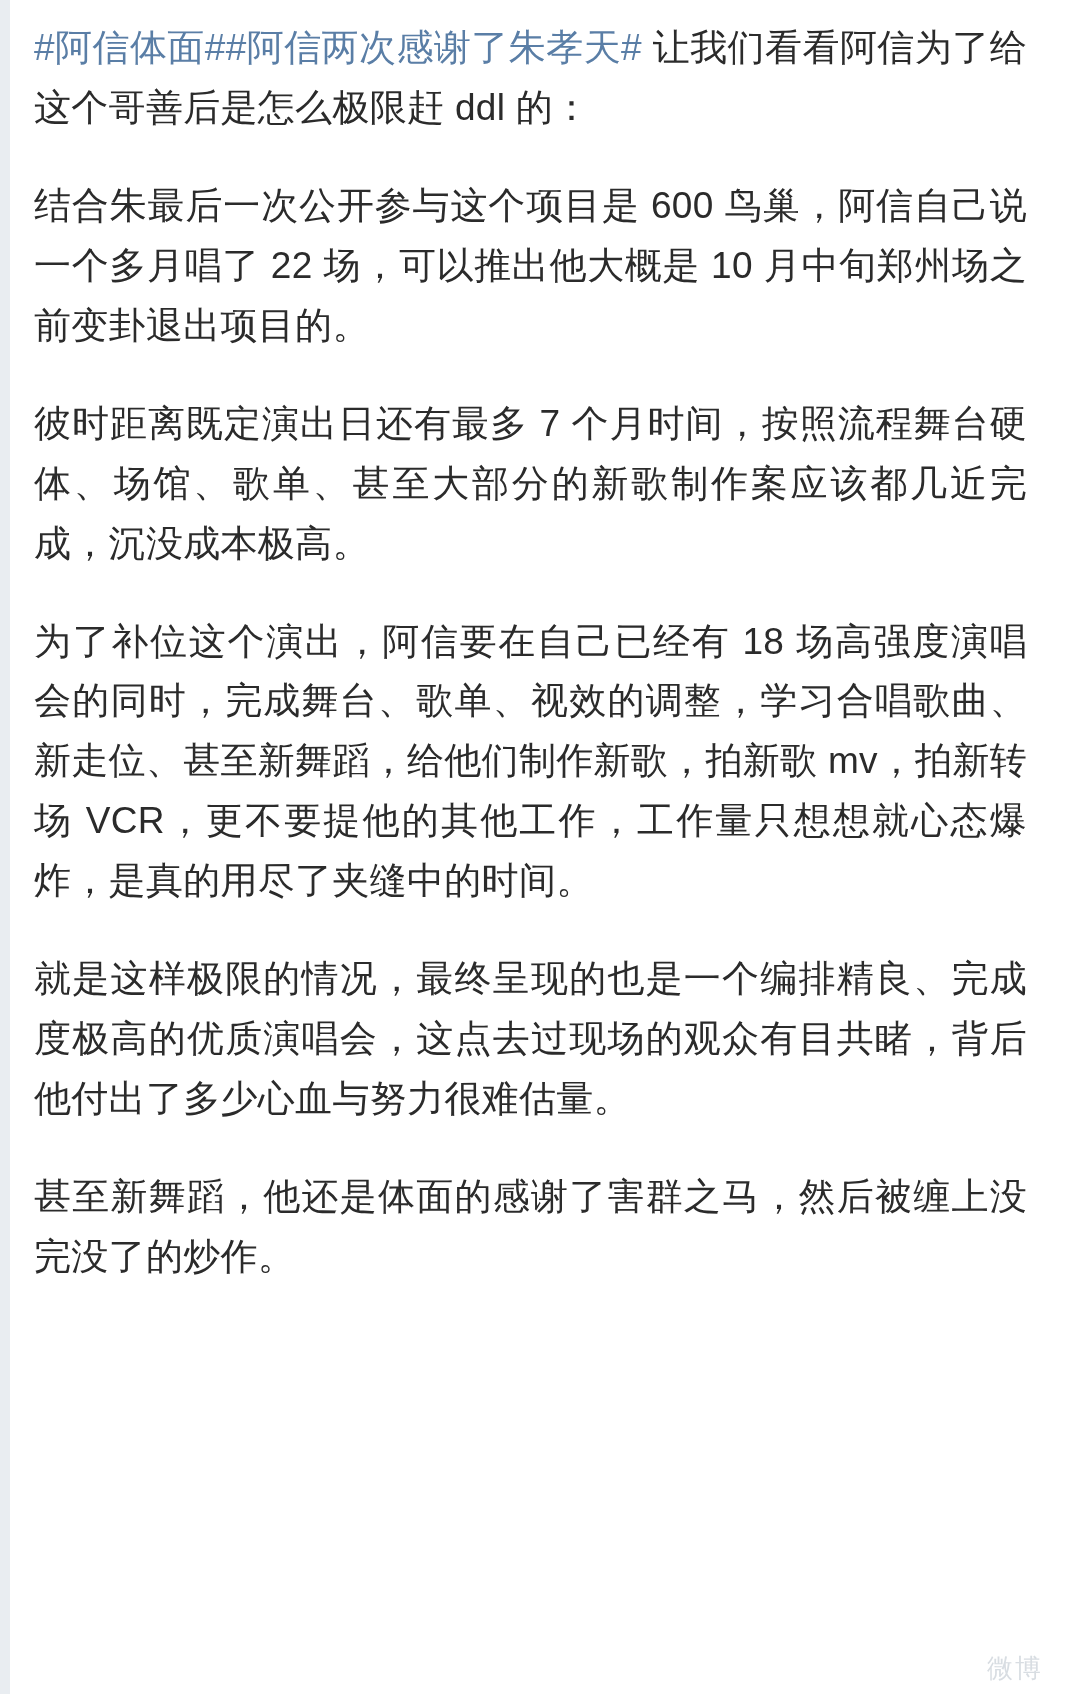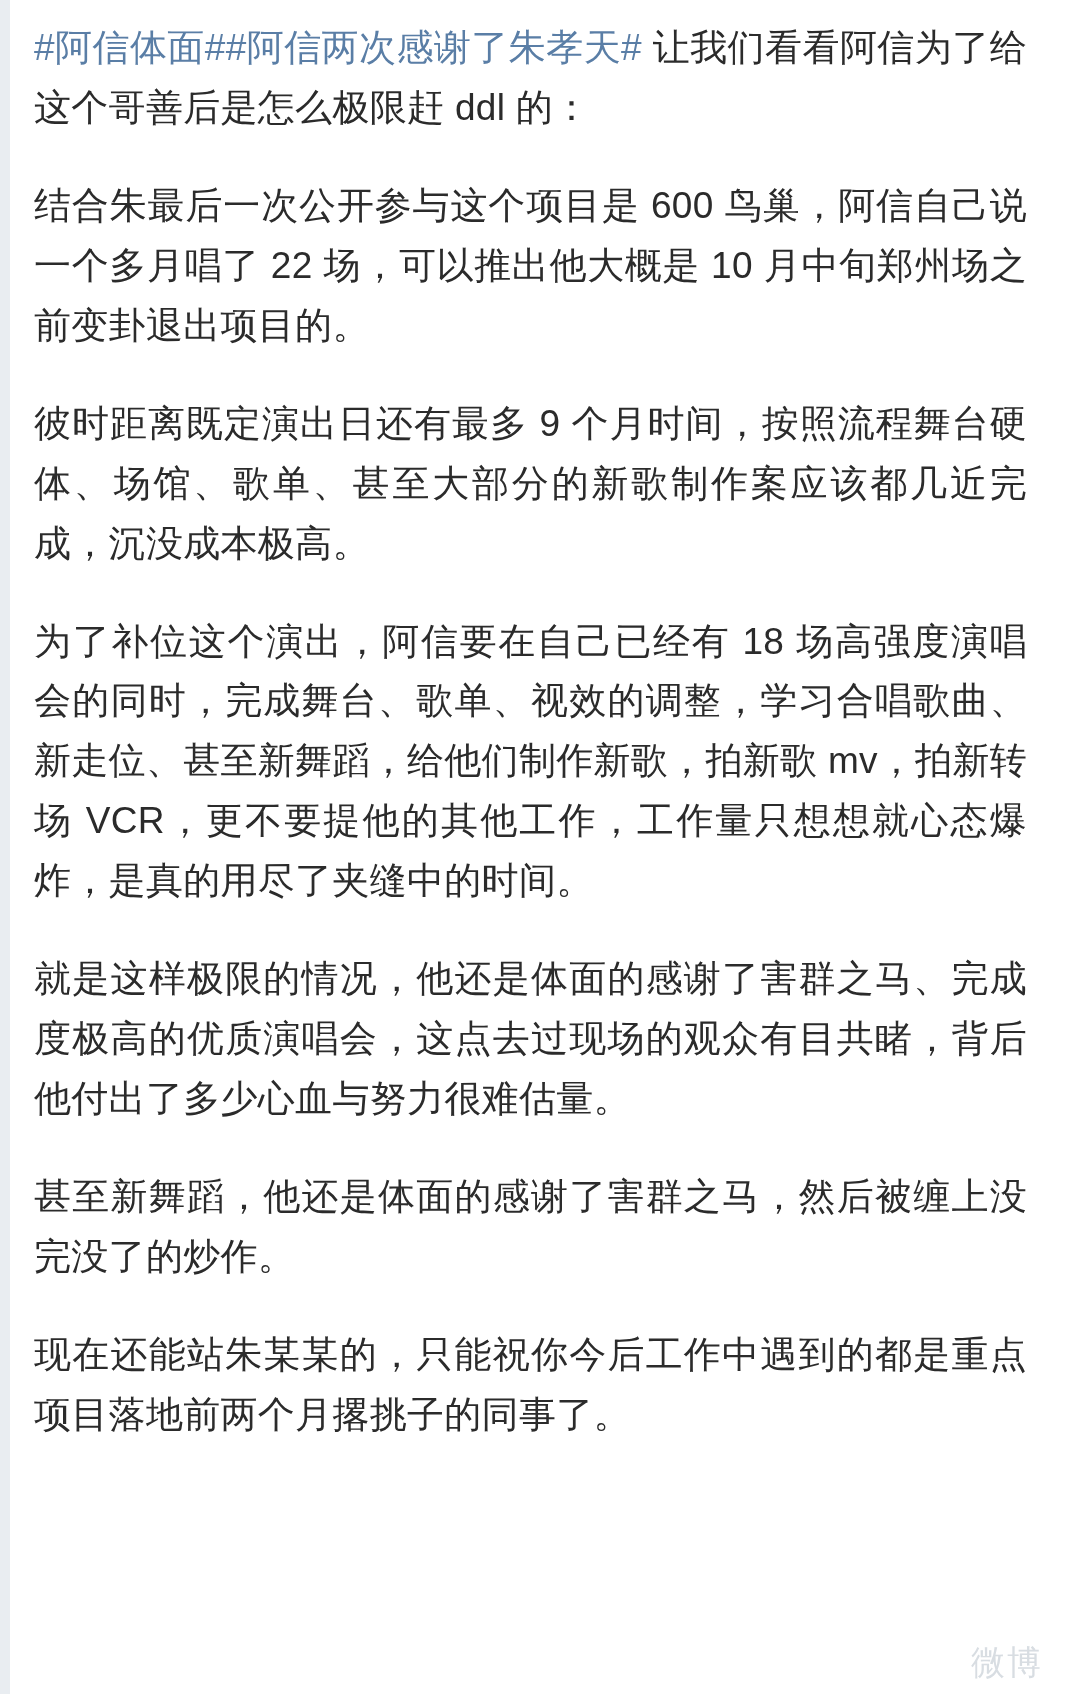--- a/index.html
+++ b/index.html
@@ -47,43 +47,42 @@
   .para:last-child {
     margin-bottom: 0;
   }
   .hashtag {
     color: #5a7ea6;
   }
   .watermark {
     position: absolute;
     right: 22px;
     bottom: 8px;
-    font-size: 34px;
+    font-size: 26px;
     color: #d8dde2;
     letter-spacing: 2px;
   }
 </style>
 </head>
 <body>
 
 <div class="page">
   <div class="left-rule"></div>
 
   <div class="content">
 
     <p class="para"><span class="hashtag">#阿信体面#</span><span class="hashtag">#阿信两次感谢了朱孝天#</span><span> 让我们看看阿信为了给这个哥善后是怎么极限赶 ddl 的：</span></p>
 
     <p class="para">结合朱最后一次公开参与这个项目是 600 鸟巢，阿信自己说一个多月唱了 22 场，可以推出他大概是 10 月中旬郑州场之前变卦退出项目的。</p>
 
-    <p class="para">彼时距离既定演出日还有最多 9 个月时间，按照流程舞台硬体、场馆、歌单、甚至大部分的新歌制作案应该都几近完成，沉没成本极高。</p>
+    <p class="para">彼时距离既定演出日还有最多 7 个月时间，按照流程舞台硬体、场馆、歌单、甚至大部分的新歌制作案应该都几近完成，沉没成本极高。</p>
 
     <p class="para">为了补位这个演出，阿信要在自己已经有 18 场高强度演唱会的同时，完成舞台、歌单、视效的调整，学习合唱歌曲、新走位、甚至新舞蹈，给他们制作新歌，拍新歌 mv，拍新转场 VCR，更不要提他的其他工作，工作量只想想就心态爆炸，是真的用尽了夹缝中的时间。</p>
 
-    <p class="para">就是这样极限的情况，他还是体面的感谢了害群之马、完成度极高的优质演唱会，这点去过现场的观众有目共睹，背后他付出了多少心血与努力很难估量。</p>
+    <p class="para">就是这样极限的情况，最终呈现的也是一个编排精良、完成度极高的优质演唱会，这点去过现场的观众有目共睹，背后他付出了多少心血与努力很难估量。</p>
 
     <p class="para">甚至新舞蹈，他还是体面的感谢了害群之马，然后被缠上没完没了的炒作。</p>
 
-    <p class="para">现在还能站朱某某的，只能祝你今后工作中遇到的都是重点项目落地前两个月撂挑子的同事了。</p>
 
   </div>
 
   <div class="watermark">微博</div>
 </div>
 
 </body></html>

